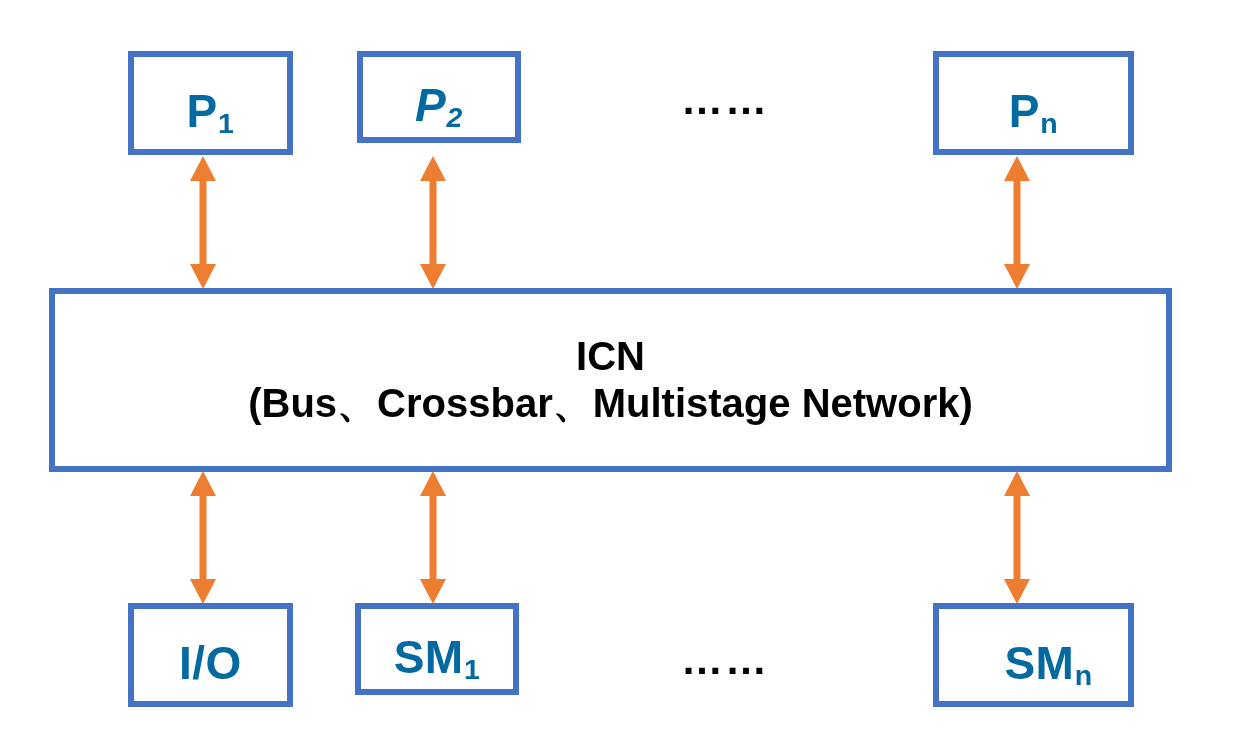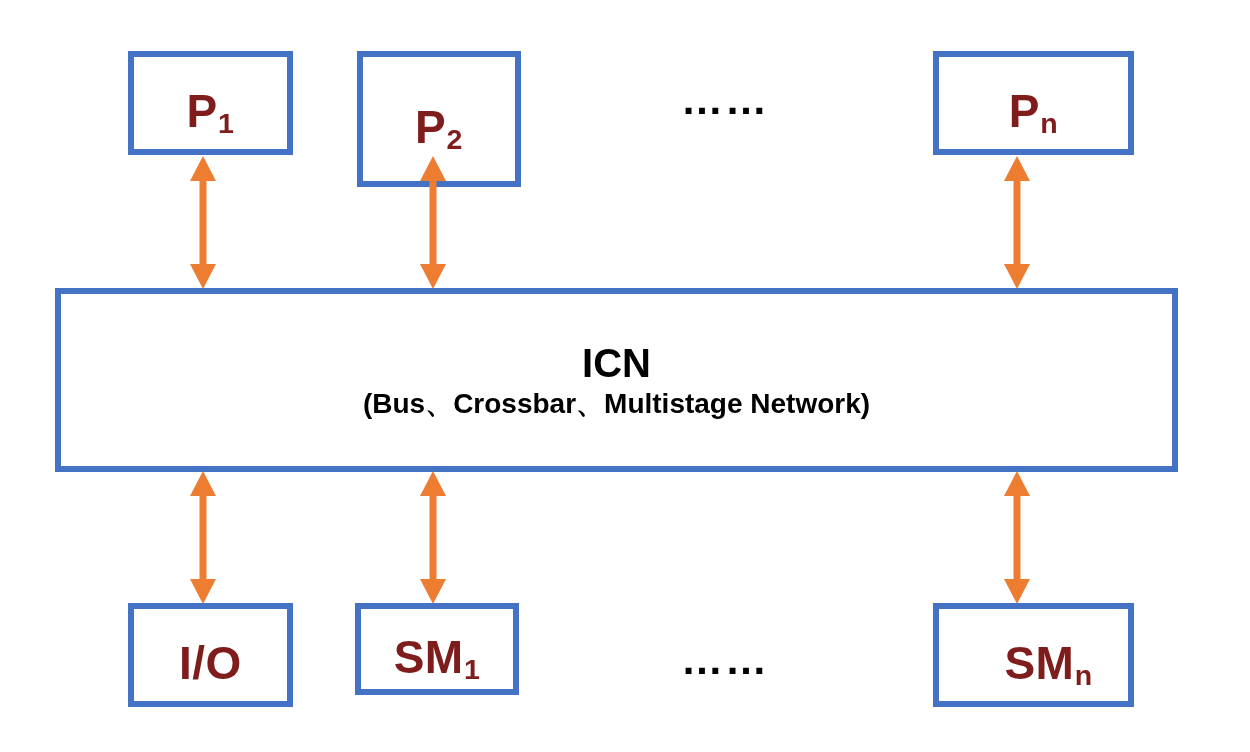--- a/index.html
+++ b/index.html
@@ -27,21 +27,21 @@
     border: 6px solid #4472C4;
     display: flex;
     align-items: center;
     justify-content: center;
   }
   .node-label {
     font-family: "Liberation Sans", sans-serif;
     font-weight: bold;
     font-size: 46px;
     line-height: 1;
-    color: #7f1d1d;
+    color: #0369a1;
     white-space: nowrap;
     letter-spacing: 0.5px;
     margin-top: 15px;
   }
   .node-label sub {
     font-size: 0.62em;
     font-weight: bold;
     vertical-align: baseline;
     position: relative;
     bottom: -0.22em;
@@ -64,21 +64,21 @@
     font-weight: bold;
     color: #000000;
     white-space: pre;
     text-align: center;
   }
   .icn-line-1 {
     font-size: 40px;
     line-height: 1.18;
   }
   .icn-line-2 {
-    font-size: 28px;
+    font-size: 40px;
     line-height: 1.18;
   }
 
   
   .ellipsis {
     position: absolute;
     font-family: "Liberation Sans", sans-serif;
     font-weight: bold;
     font-size: 42px;
     line-height: 1;
@@ -99,21 +99,21 @@
 </style>
 </head>
 <body>
 
 <div id="canvas">
 
   <div class="node" style="left:128px; top:51px; width:165px; height:104px;">
     <span class="node-label"><span>P</span><sub>1</sub></span>
   </div>
 
-  <div class="node" style="left:357px; top:51px; width:164px; height:136px;">
+  <div class="node" style="left:357px; top:51px; width:164px; height:92px;font-style:italic;">
     <span class="node-label"><span>P</span><sub>2</sub></span>
   </div>
 
   <div class="ellipsis" style="left:725px; top:100px;">……</div>
 
   <div class="node" style="left:933px; top:51px; width:201px; height:104px;">
     <span class="node-label"><span>P</span><sub>n</sub></span>
   </div>
 
   <div class="arrow" style="left:189px; top:155px;">
@@ -133,21 +133,21 @@
   </div>
 
   <div class="arrow" style="left:1003px; top:155px;">
     <svg width="28" height="135" viewBox="0 0 28 135" aria-hidden="true">
       <line x1="14" y1="22" x2="14" y2="113" stroke="#ED7D31" stroke-width="7"></line>
       <polygon points="14,1 27,26 1,26" fill="#ED7D31"></polygon>
       <polygon points="14,134 27,109 1,109" fill="#ED7D31"></polygon>
     </svg>
   </div>
 
-  <div class="icn-box" style="left:55px; top:288px; width:1123px; height:184px;">
+  <div class="icn-box" style="left:49px; top:288px; width:1123px; height:184px;">
     <div class="icn-line icn-line-1">ICN</div>
     <div class="icn-line icn-line-2">(Bus、Crossbar、Multistage Network)</div>
   </div>
 
   <div class="arrow" style="left:189px; top:470px;">
     <svg width="28" height="135" viewBox="0 0 28 135" aria-hidden="true">
       <line x1="14" y1="22" x2="14" y2="113" stroke="#ED7D31" stroke-width="7"></line>
       <polygon points="14,1 27,26 1,26" fill="#ED7D31"></polygon>
       <polygon points="14,134 27,109 1,109" fill="#ED7D31"></polygon>
     </svg>

